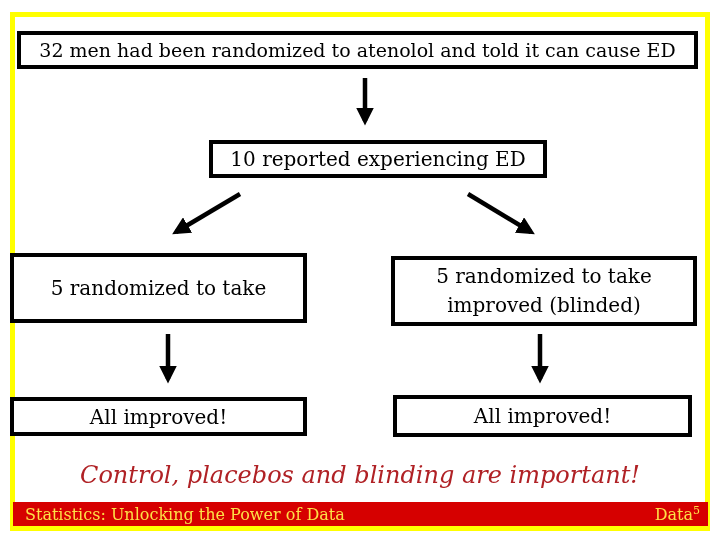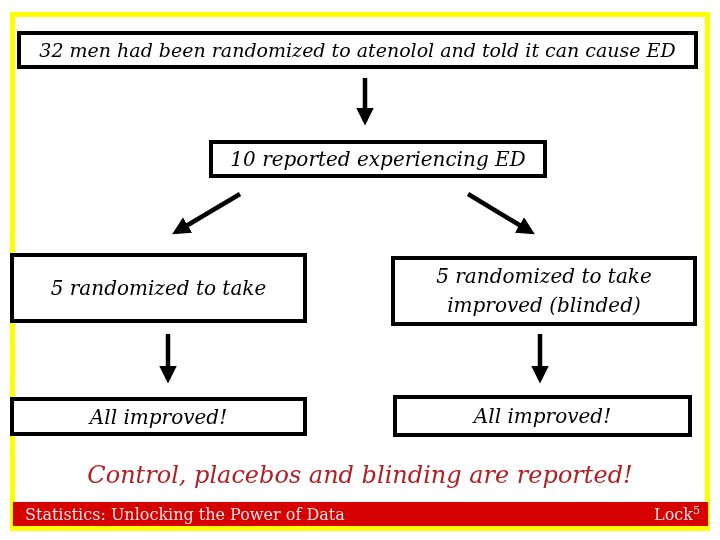--- a/index.html
+++ b/index.html
@@ -36,21 +36,20 @@
   .box {
     position: absolute;
     box-sizing: border-box;
     border: 4px solid #000000;
     background: #ffffff;
     display: flex;
     flex-direction: column;
     align-items: center;
     justify-content: center;
     text-align: center;
-    font-style: italic;
   }
   .box-top {
     left: 17px;
     top: 31px;
     width: 681px;
     height: 38px;
     font-size: 19px;
     white-space: nowrap;
   }
   .box-report {
@@ -102,21 +101,21 @@
     font-style: italic;
     color: #B02125;
   }
   .footer {
     position: absolute;
     left: 13px;
     top: 502px;
     width: 695px;
     height: 24px;
     background: #D60000;
-    color: #e5e5e5;
+    color: #fde047;
     display: flex;
     align-items: center;
     justify-content: space-between;
     box-sizing: border-box;
     padding: 0 8px 0 12px;
     font-size: 16px;
   }
   .footer .credit { white-space: nowrap; }
   .footer sup {
     font-size: 11px;
@@ -161,20 +160,20 @@
   </div>
 
   <div class="box box-result-left">
     <span class="line">All improved!</span>
   </div>
 
   <div class="box box-result-right">
     <span class="line">All improved!</span>
   </div>
 
-  <div class="tagline">Control, placebos and blinding are reported!</div>
+  <div class="tagline">Control, placebos and blinding are important!</div>
 
   <div class="footer">
     <span class="title">Statistics: Unlocking the Power of Data</span>
-    <span class="credit"><span>Lock</span><sup>5</sup></span>
+    <span class="credit"><span>Data</span><sup>5</sup></span>
   </div>
 
 </div>
 
 </body></html>

